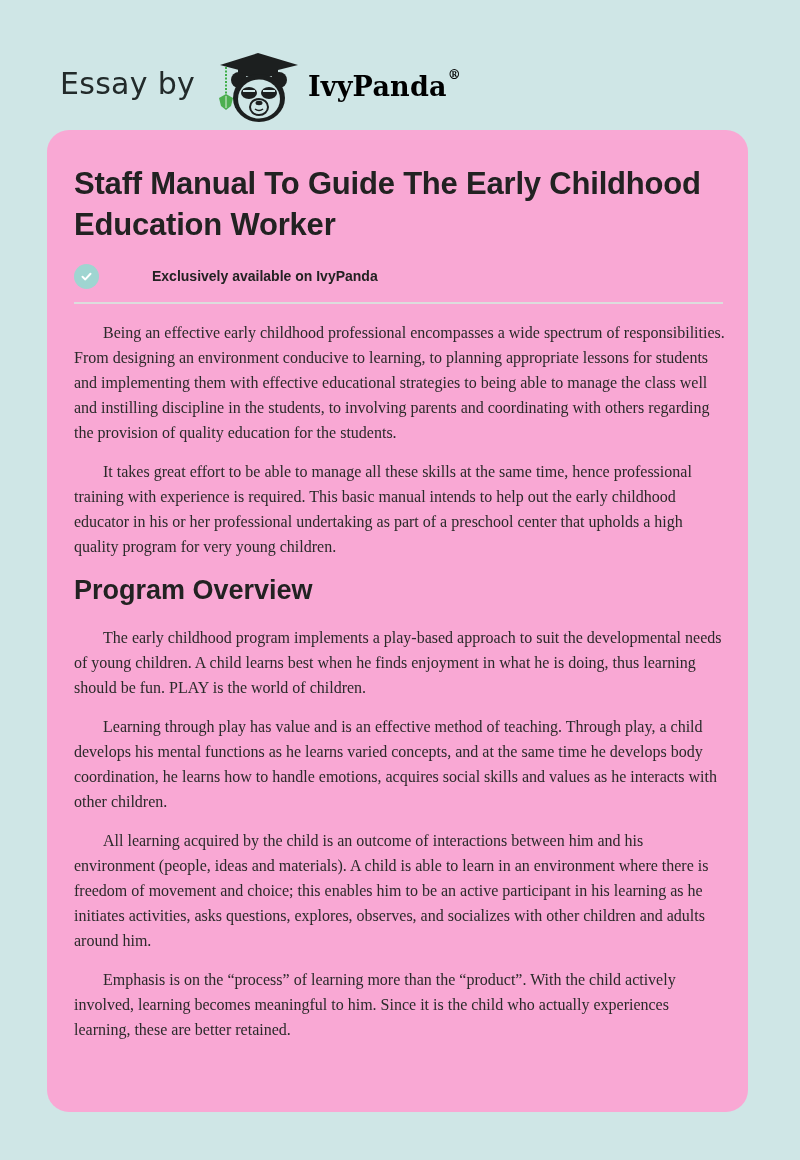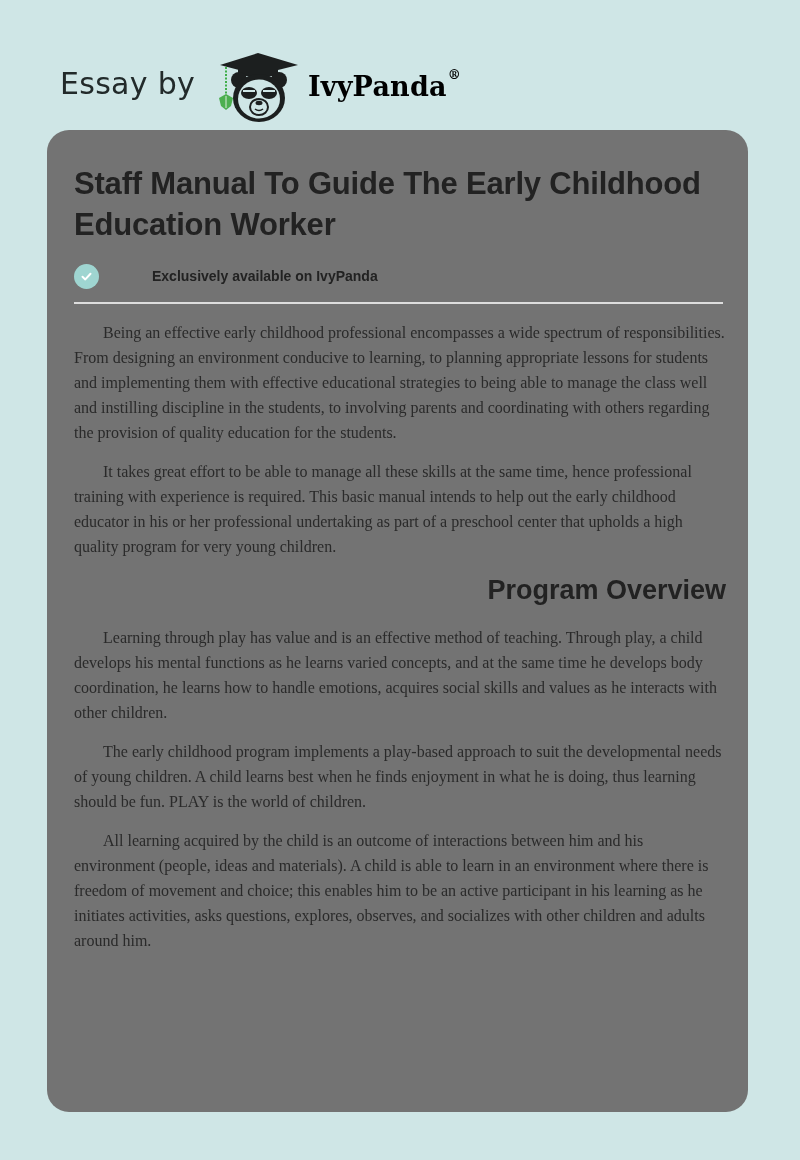--- a/index.html
+++ b/index.html
@@ -53,21 +53,21 @@
     position: relative;
     top: -4px;
     margin-left: 1px;
   }
   .card {
     position: absolute;
     left: 47px;
     top: 130px;
     width: 701px;
     height: 982px;
-    background: #737373;
+    background: #f9a8d4;
     border-radius: 22px;
   }
   .card-inner {
     position: absolute;
     left: 27px;
     top: 0;
     width: 650px;
   }
   .title {
     margin: 0;
@@ -129,21 +129,20 @@
     color: #2a2a2a;
     text-indent: 29px;
   }
   .section-heading {
     margin: 12px 0 18px 0;
     font-family: "Liberation Sans", sans-serif;
     font-weight: bold;
     font-size: 27px;
     line-height: 34px;
     color: #222222;
-    text-align: right;
   }
 </style>
 </head>
 <body>
 
 <div class="header">
   <span class="essay-by">Essay by</span>
 
   <div class="logo-mark">
     <svg width="92" height="76" viewBox="0 0 92 76" xmlns="http://www.w3.org/2000/svg">
@@ -190,18 +189,19 @@
     </div>
 
     <div class="divider"></div>
 
     <div class="body-text">
       <p class="para">Being an effective early childhood professional encompasses a wide spectrum of responsibilities. From designing an environment conducive to learning, to planning appropriate lessons for students and implementing them with effective educational strategies to being able to manage the class well and instilling discipline in the students, to involving parents and coordinating with others regarding the provision of quality education for the students.</p>
       <p class="para">It takes great effort to be able to manage all these skills at the same time, hence professional training with experience is required. This basic manual intends to help out the early childhood educator in his or her professional undertaking as part of a preschool center that upholds a high quality program for very young children.</p>
 
       <h2 class="section-heading">Program Overview</h2>
 
+      <p class="para">The early childhood program implements a play-based approach to suit the developmental needs of young children. A child learns best when he finds enjoyment in what he is doing, thus learning should be fun. PLAY is the world of children.</p>
       <p class="para">Learning through play has value and is an effective method of teaching. Through play, a child develops his mental functions as he learns varied concepts, and at the same time he develops body coordination, he learns how to handle emotions, acquires social skills and values as he interacts with other children.</p>
-      <p class="para">The early childhood program implements a play-based approach to suit the developmental needs of young children. A child learns best when he finds enjoyment in what he is doing, thus learning should be fun. PLAY is the world of children.</p>
       <p class="para">All learning acquired by the child is an outcome of interactions between him and his environment (people, ideas and materials). A child is able to learn in an environment where there is freedom of movement and choice; this enables him to be an active participant in his learning as he initiates activities, asks questions, explores, observes, and socializes with other children and adults around him.</p>
+      <p class="para">Emphasis is on the “process” of learning more than the “product”. With the child actively involved, learning becomes meaningful to him. Since it is the child who actually experiences learning, these are better retained.</p>
     </div>
   </div>
 </div>
 
 </body></html>

